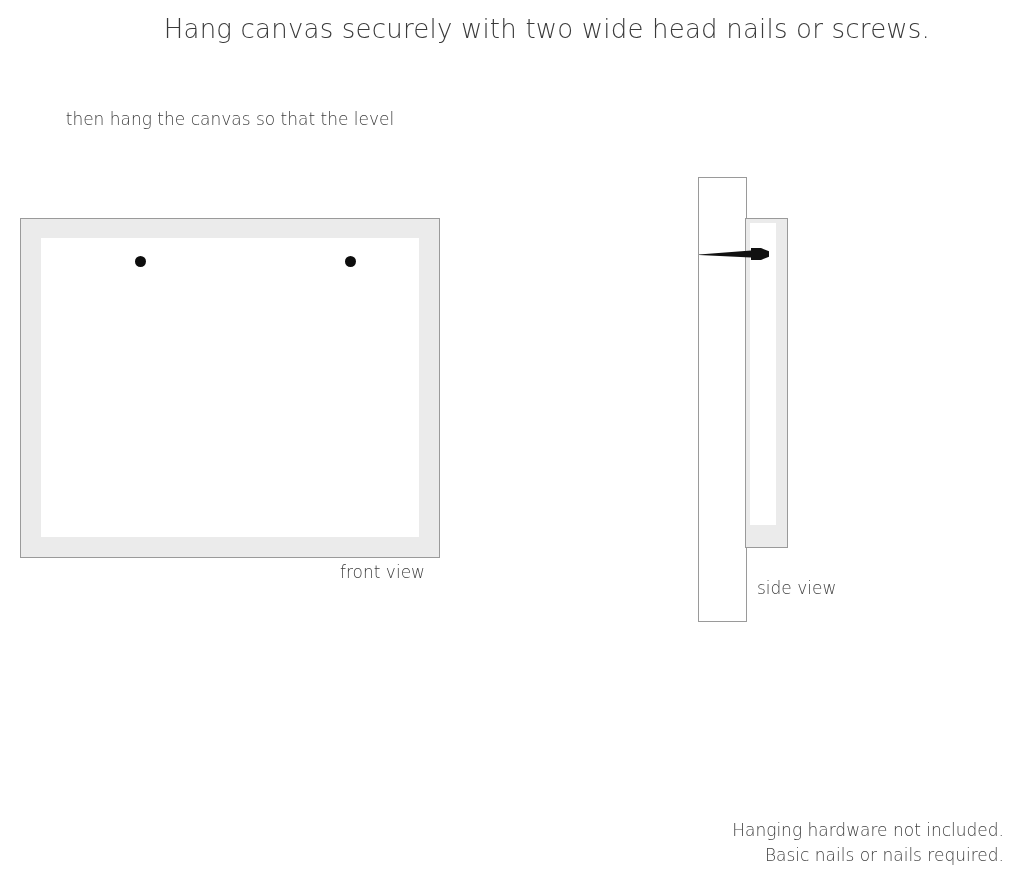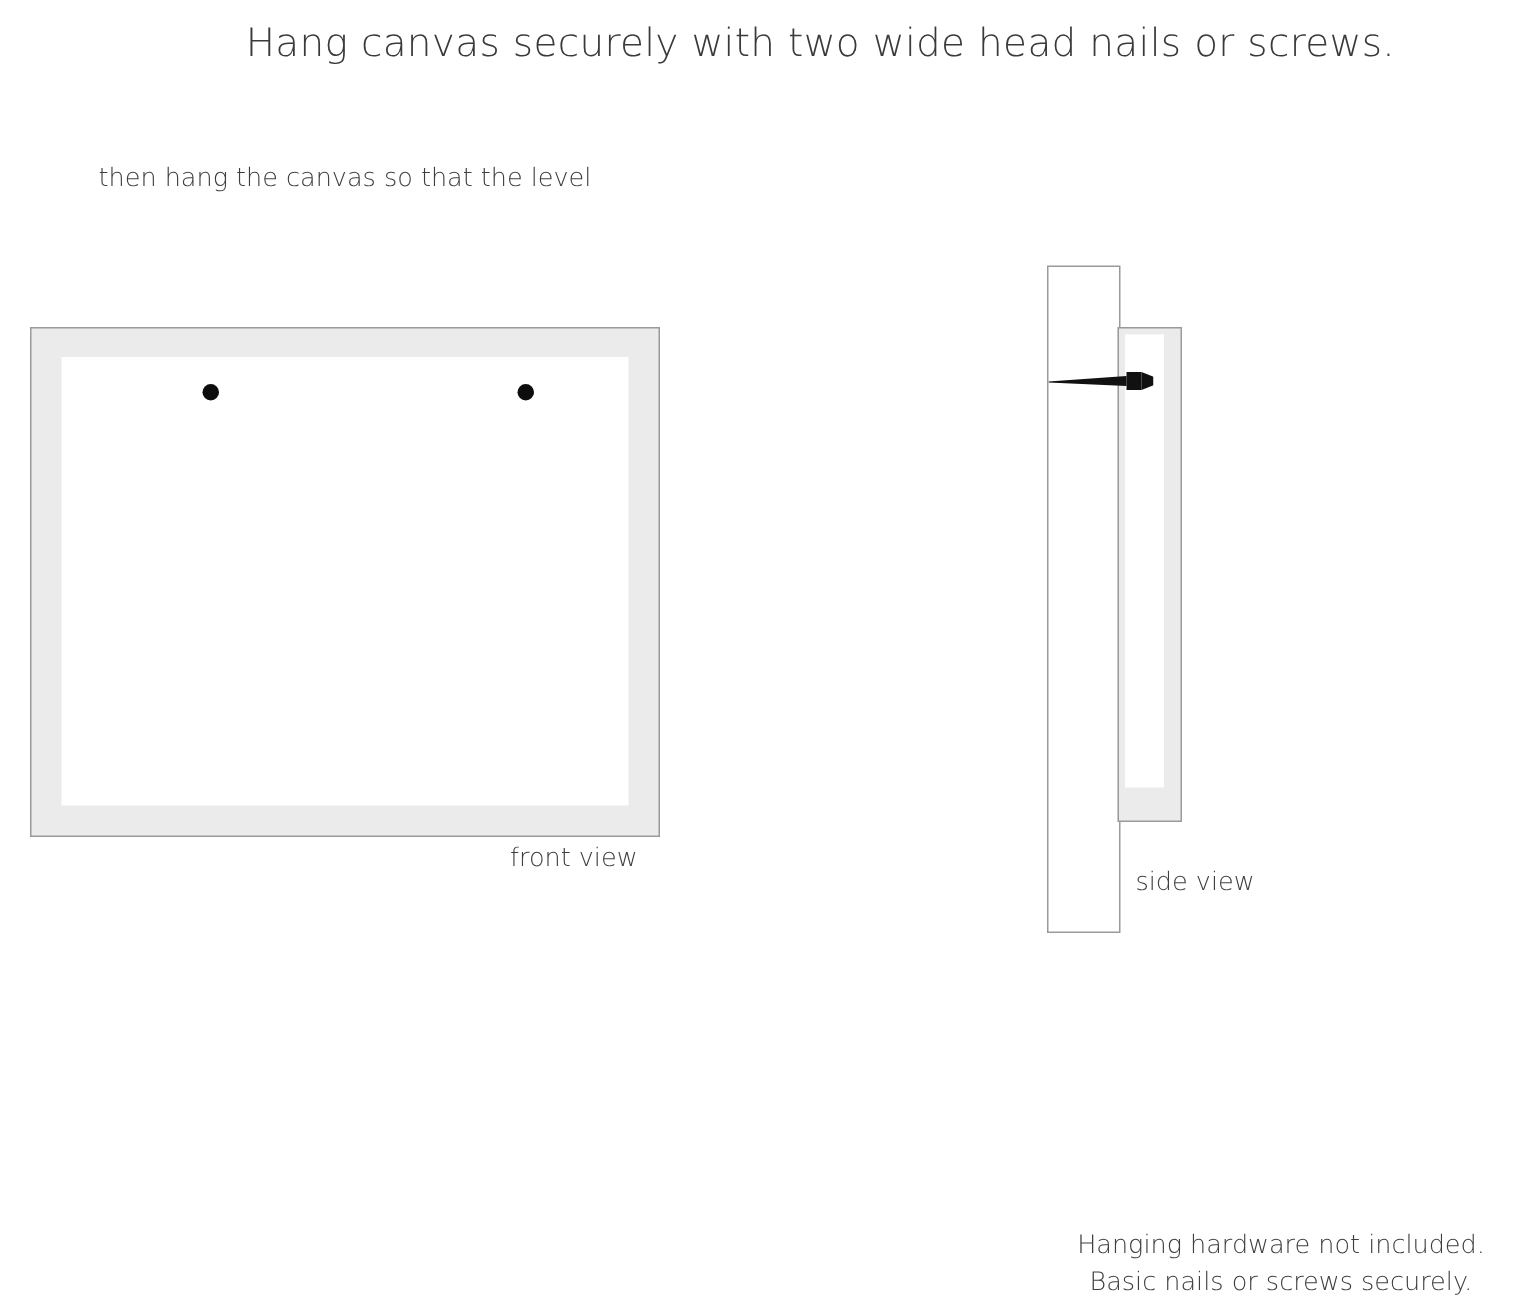--- a/index.html
+++ b/index.html
@@ -172,16 +172,16 @@
       <polygon points="0,7.4 52,3.6 52,10.4 0,8.0" fill="#111111"></polygon>
 
       <polygon points="52,1.0 62,1.0 62,13.0 52,13.0" fill="#111111"></polygon>
       <polygon points="62,1.0 70,4.2 70,9.8 62,13.0" fill="#111111"></polygon>
     </svg>
   </div>
 </div>
 
 <div class="view-label label-side">side view</div>
 
-<div class="caption" style="left:704px; top:818px; width:300px; text-align:center;">
+<div class="caption" style="left:704px; top:818px; width:300px; text-align:right;">
   <span class="line">Hanging hardware not included.</span>
-  <span class="line">Basic nails or screws securely.</span>
+  <span class="line">Basic nails or nails required.</span>
 </div>
 
 </body></html>

